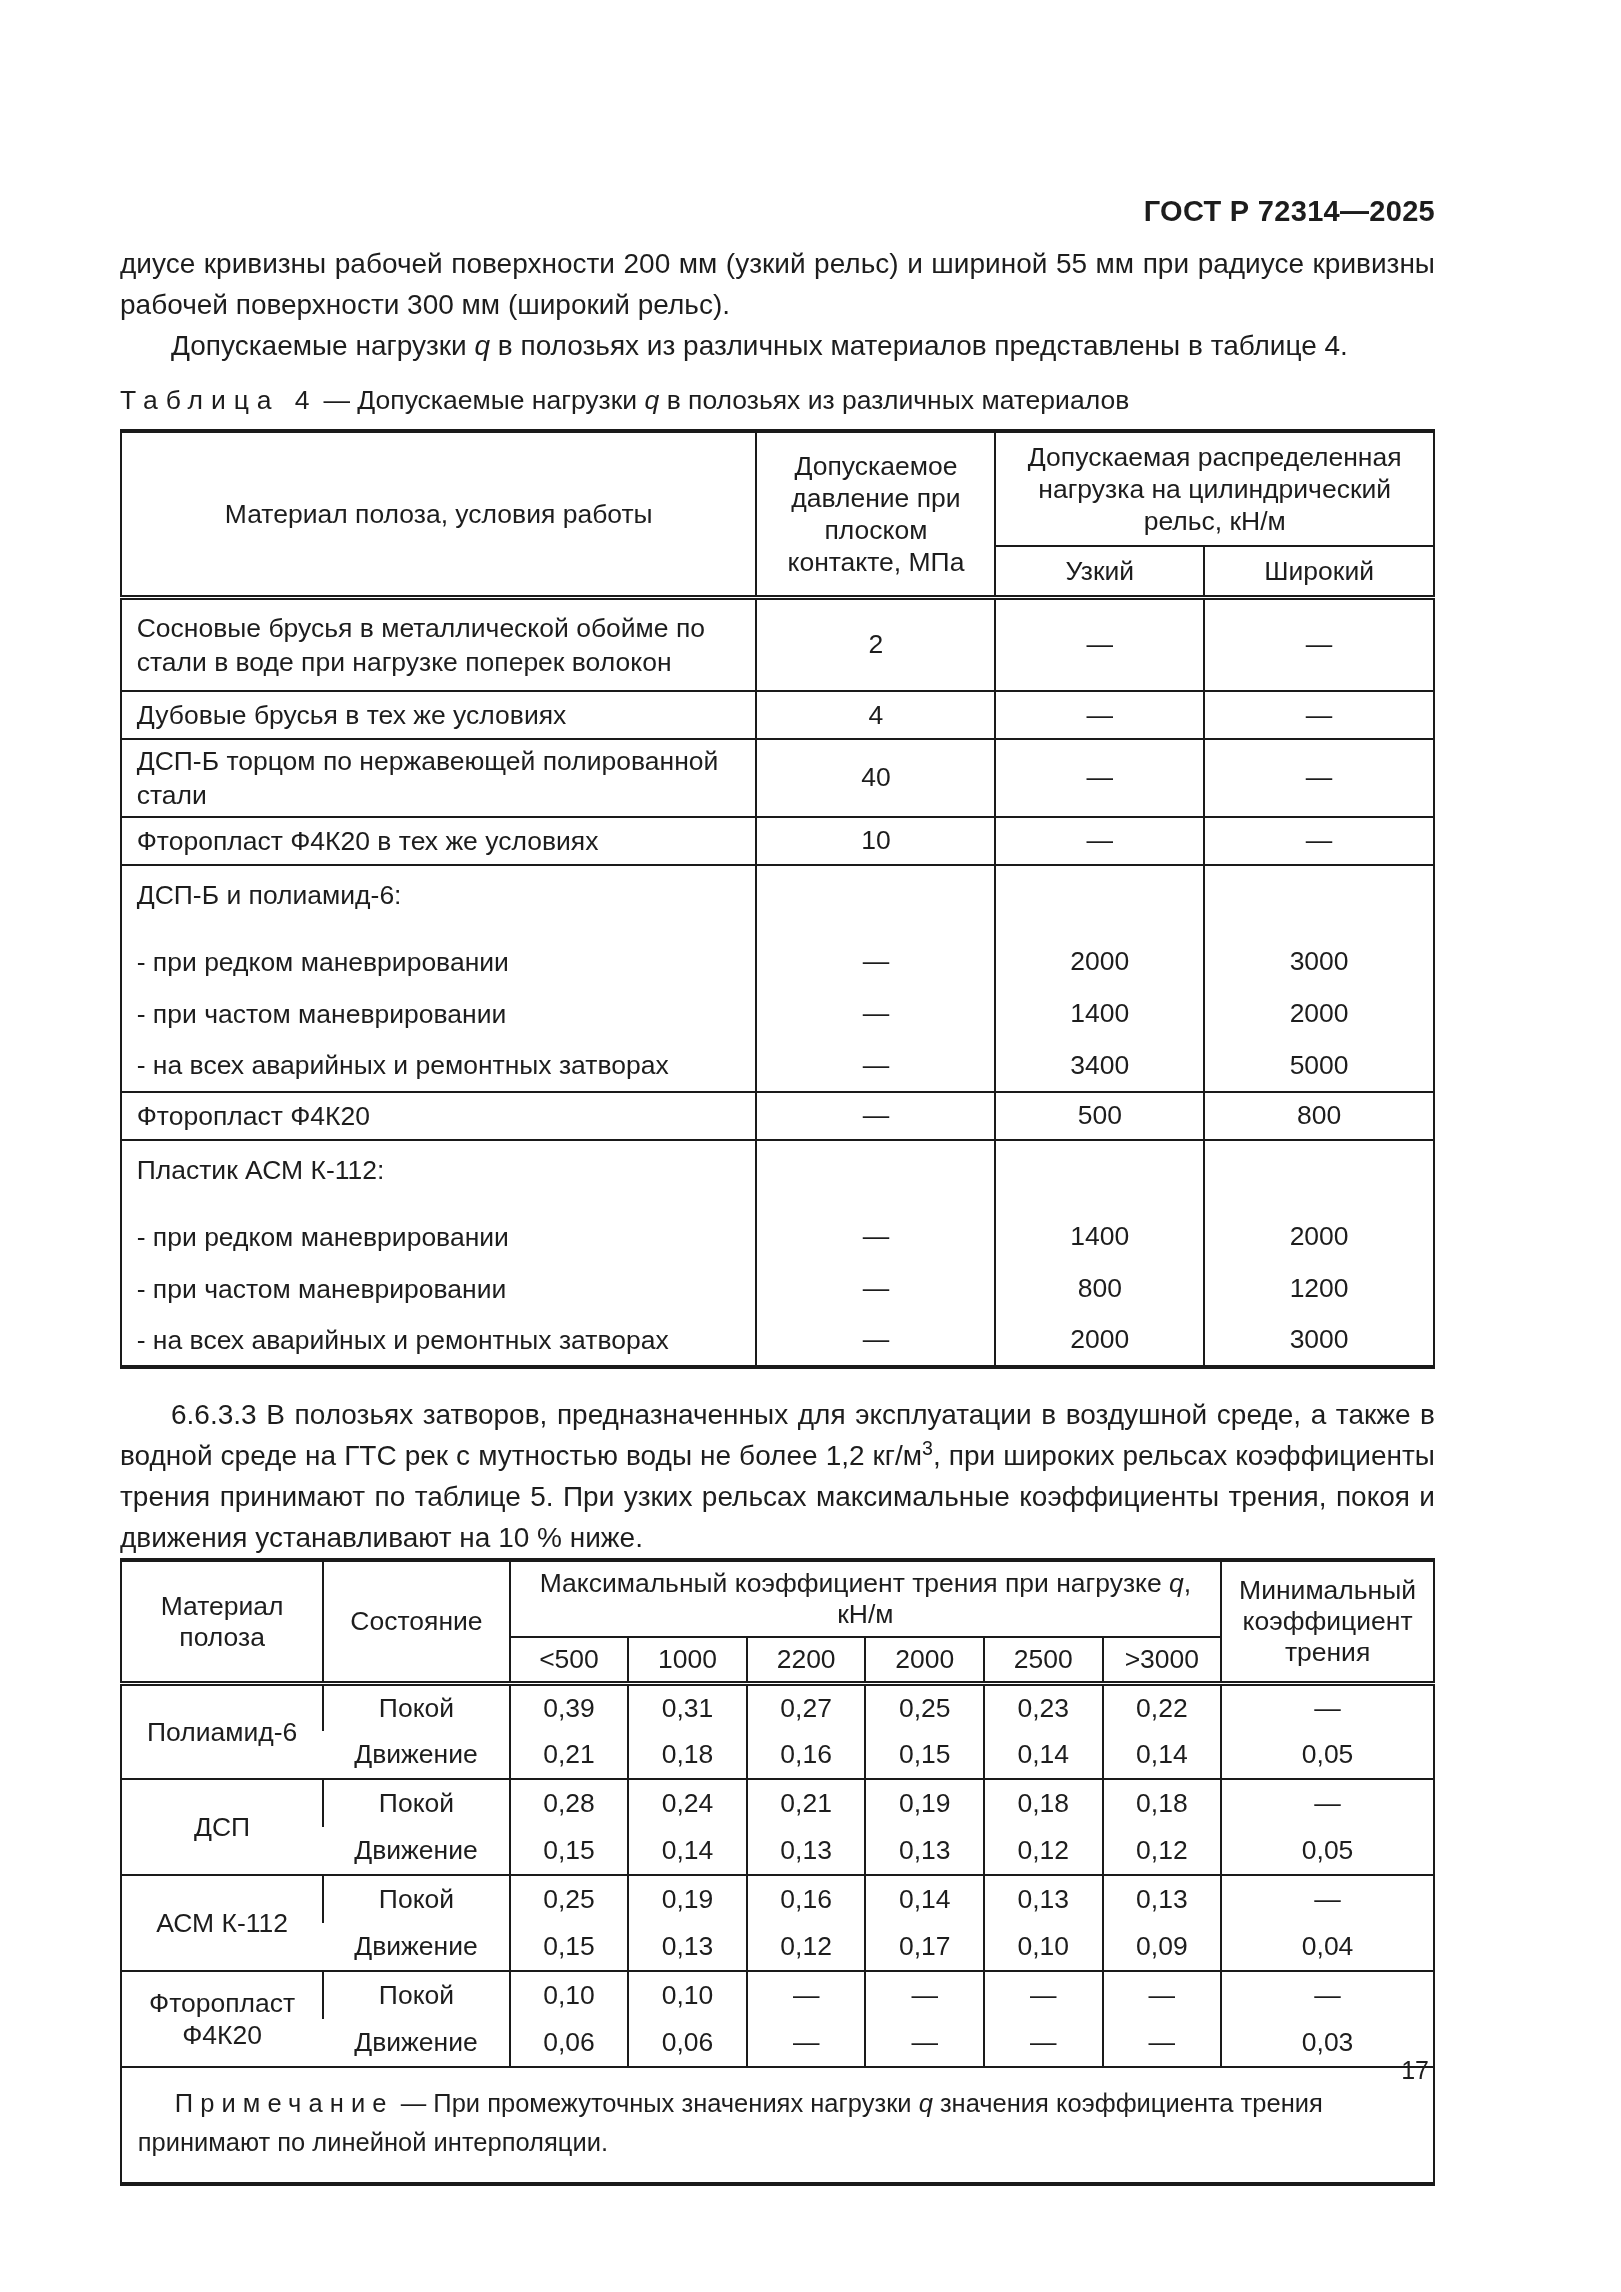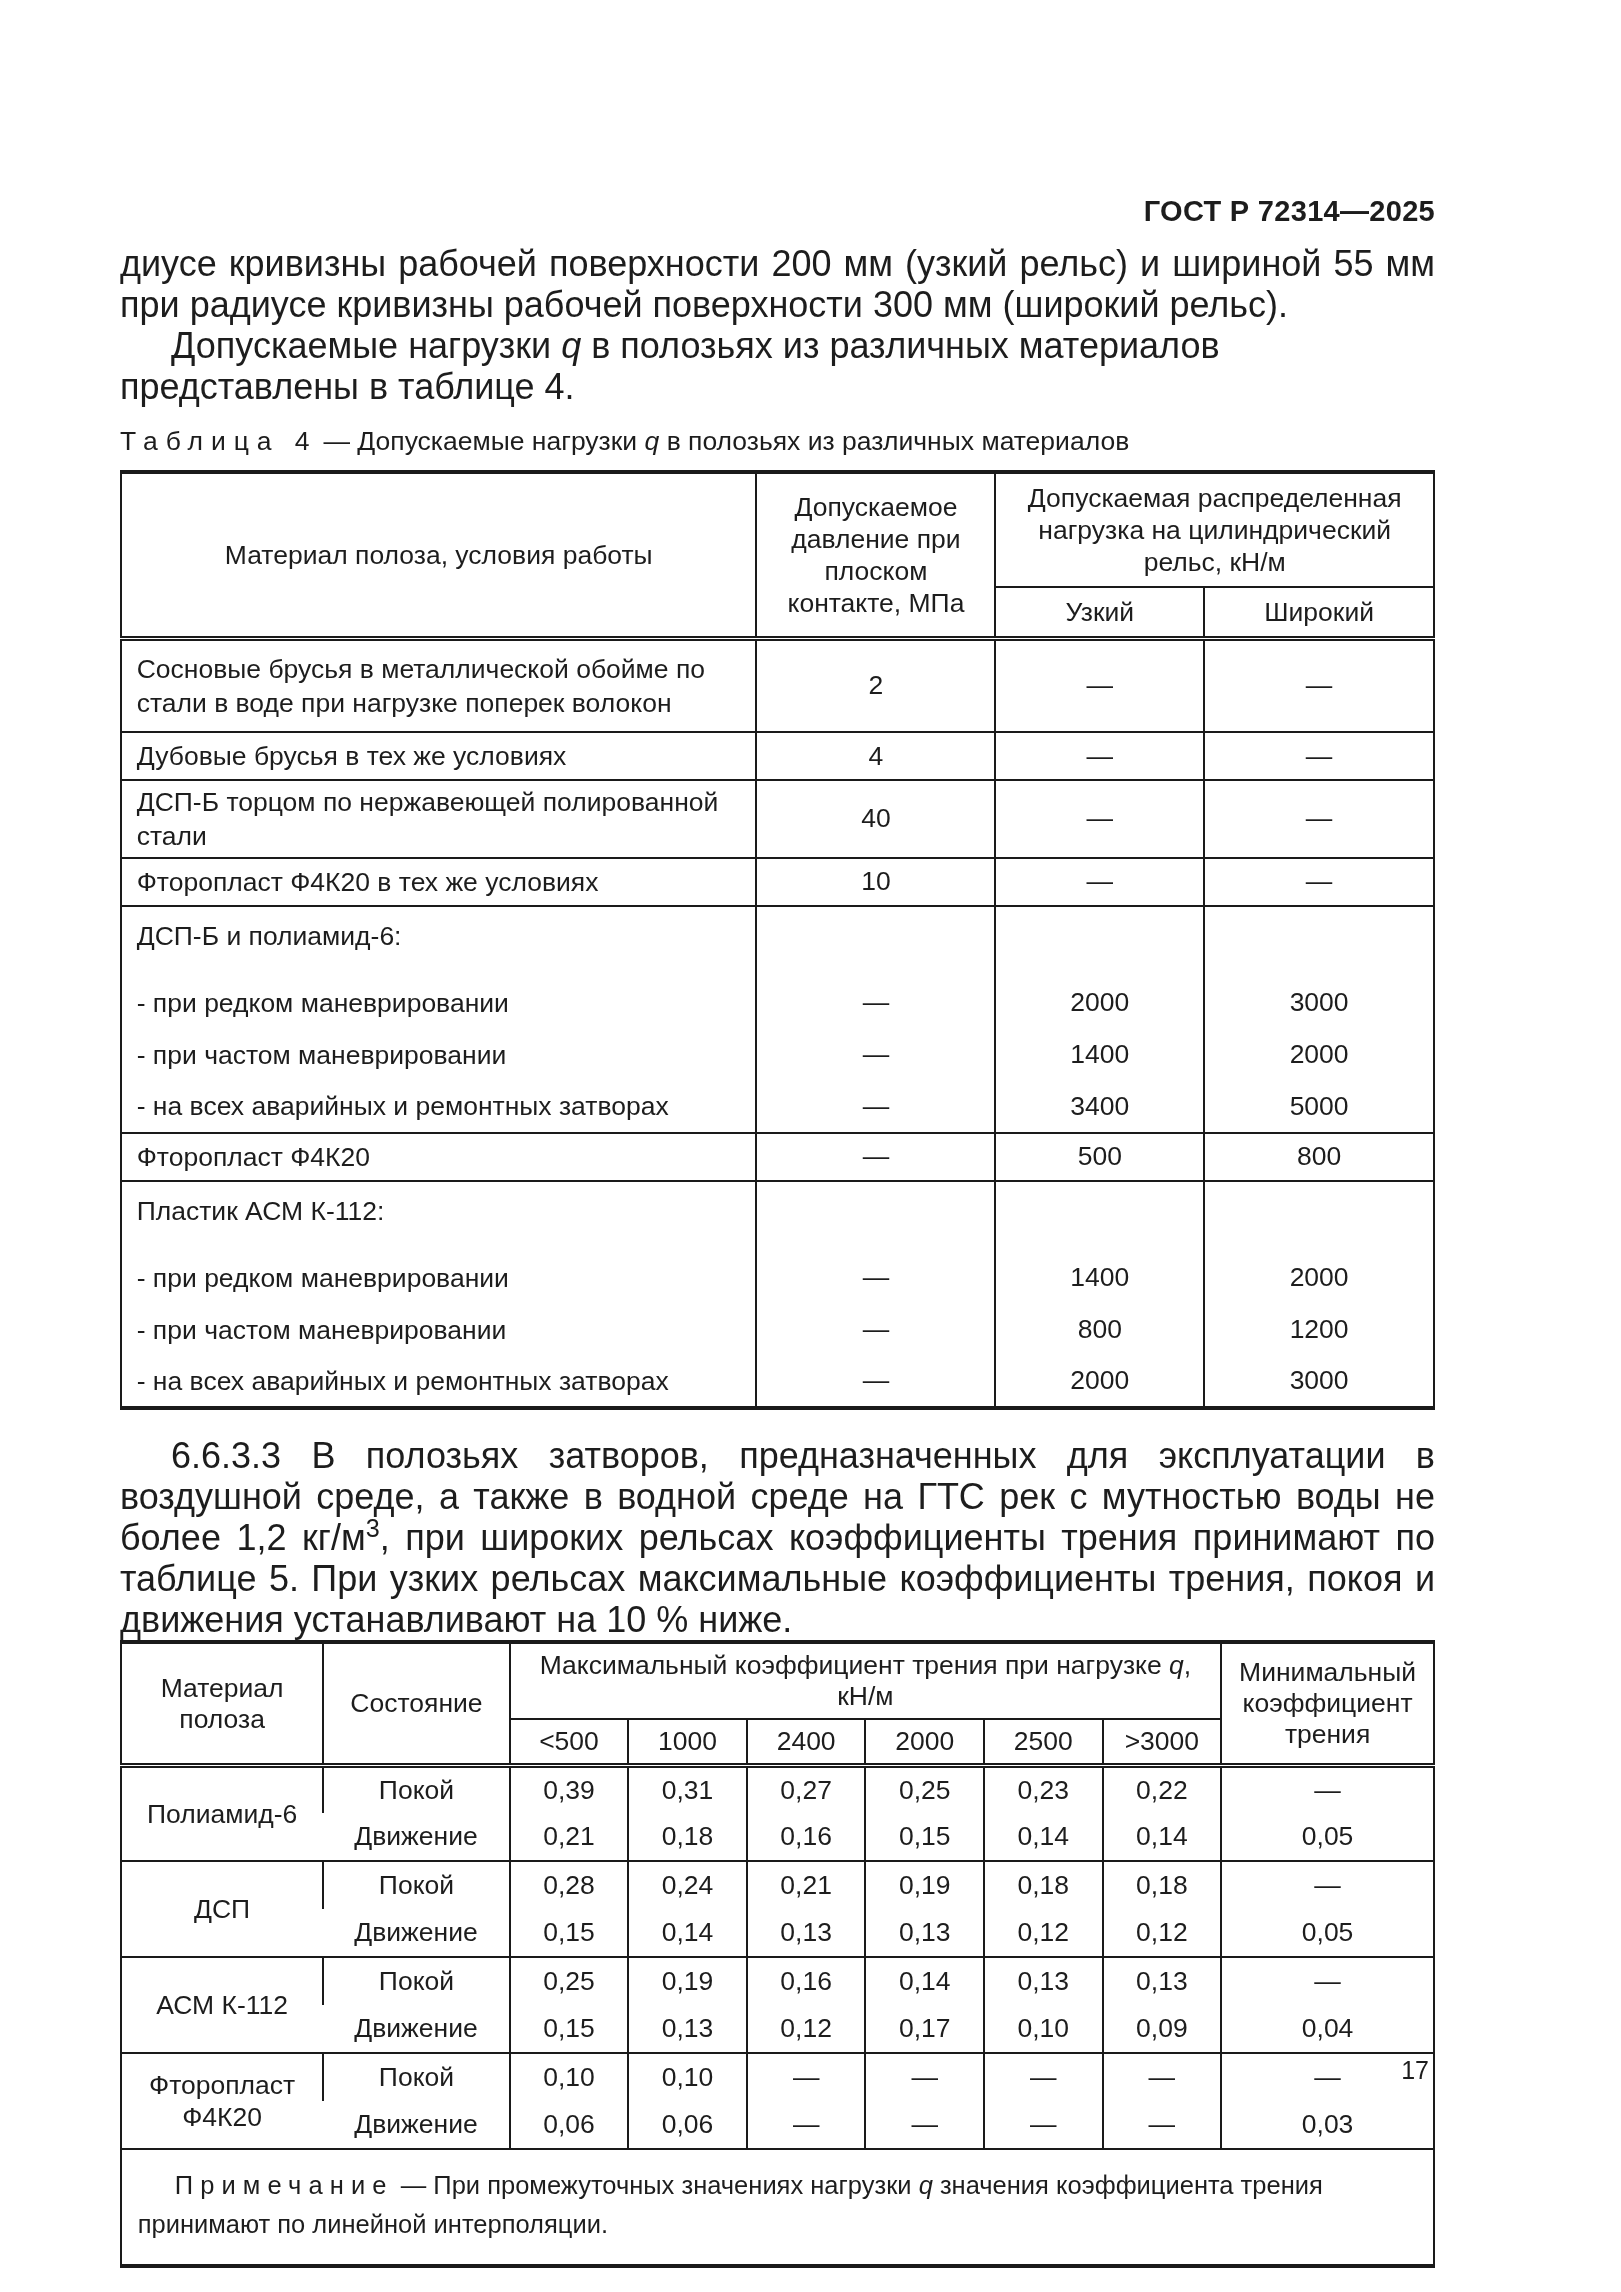--- a/index.html
+++ b/index.html
@@ -16,21 +16,21 @@
     padding: 194px 186px 0 120px;
   }
   .std-header {
     text-align: right;
     font-weight: bold;
     font-size: 29px;
     line-height: 35px;
     letter-spacing: 0.3px;
   }
   .para {
-    font-size: 36px;
+    font-size: 28px;
     line-height: 41px;
     text-align: justify;
   }
   .p1 { margin-top: 13.7px; }
   .p2 { text-indent: 51px; text-align: left; }
   .p3 { margin-top: 25.5px; text-indent: 51px; }
   sup { font-size: 70%; vertical-align: super; line-height: 0; }
   i { font-style: italic; }
 
   .caption {
@@ -231,21 +231,21 @@
     <thead>
       <tr>
         <th rowspan="2">Материал полоза</th>
         <th rowspan="2">Состояние</th>
         <th colspan="6" class="group-hd">Максимальный коэффициент трения при нагрузке <i>q</i>, кН/м</th>
         <th rowspan="2">Минимальный коэффициент трения</th>
       </tr>
       <tr>
           <th style="border-left: 2px solid rgb(26, 26, 26);">&lt;500</th>
           <th>1000</th>
-          <th>2400</th>
+          <th>2200</th>
           <th>2000</th>
           <th>2500</th>
           <th>&gt;3000</th>
         </tr>
     </thead>
     <tbody>
         <tr>
           <td rowspan="2" class="mat">Полиамид-6</td>
           <td>Покой</td>
           <td>0,39</td>

